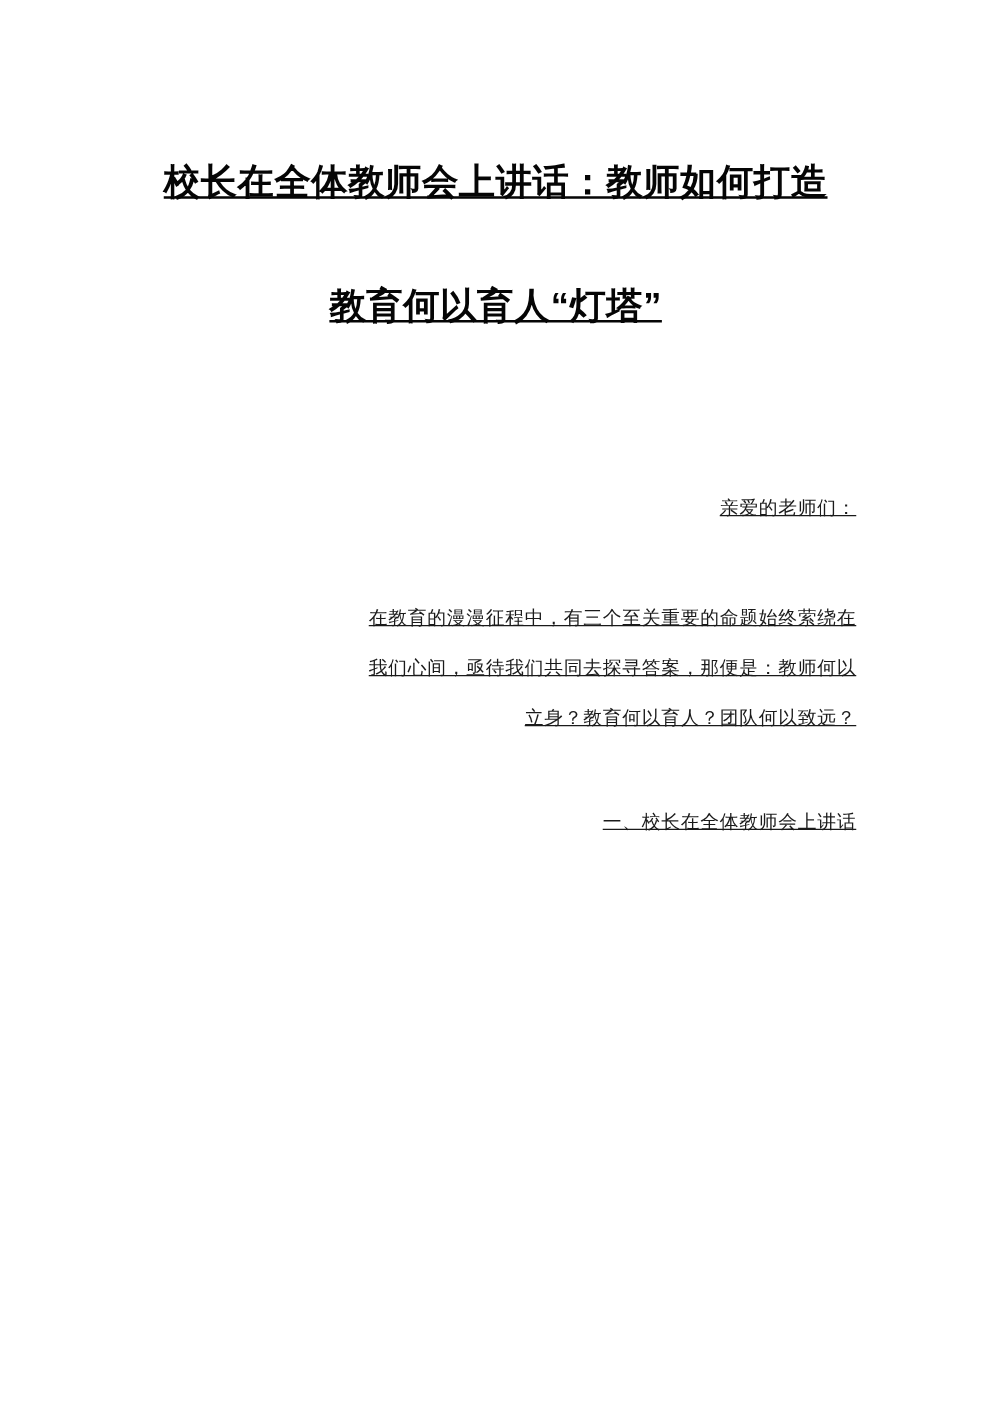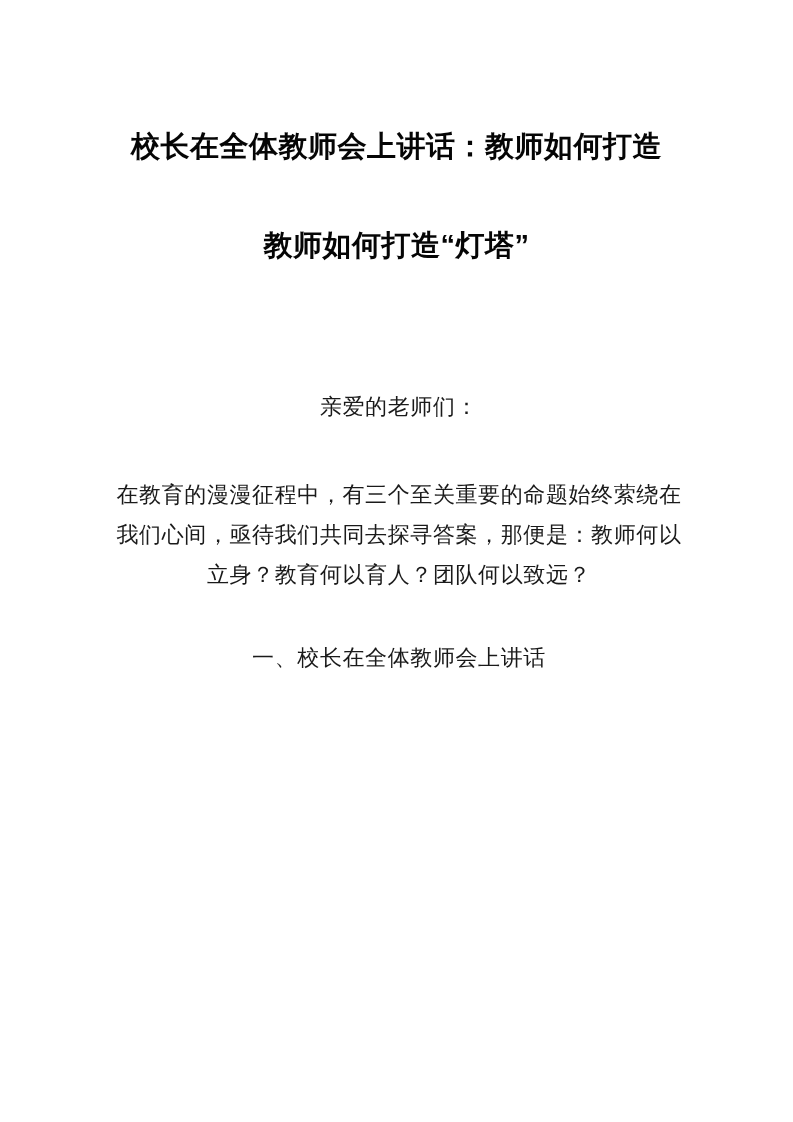--- a/index.html
+++ b/index.html
@@ -1,15 +1,15 @@
 <!DOCTYPE html>
 <html><head>
 <meta charset="utf-8">
 <style>
-  * { margin: 0; padding: 0; box-sizing: border-box; }
+  * { margin: 0; padding: 0; box-sizing: border-box; text-decoration: underline; }
   html, body { background: #ffffff; }
   .page {
     position: relative;
     width: 793px;
     height: 1122px;
     background: #ffffff;
     overflow: hidden;
     font-family: "Liberation Sans", sans-serif;
     color: #1a1a1a;
   }
@@ -24,40 +24,40 @@
     color: #050505;
     letter-spacing: 0.5px;
     white-space: nowrap;
   }
   .doc-title-line.line1 { top: 126px; }
   .doc-title-line.line2 { top: 225px; }
   .body-text {
     position: absolute;
     left: 113px;
     width: 572px;
-    font-size: 22px;
+    font-size: 15px;
     line-height: 40px;
     letter-spacing: 0.6px;
     white-space: pre-line;
     color: #1a1a1a;
-    text-align: center;
+    text-align: right;
   }
   .salutation   { top: 387px; }
   .intro-para   { top: 475px; }
   .section-head { top: 638px; }
   .section-body { top: 725px; }
 </style>
 </head>
 <body>
 
 <div class="page">
 
   <div class="doc-title-line line1">校长在全体教师会上讲话：教师如何打造</div>
 
-  <div class="doc-title-line line2">教师如何打造“灯塔”</div>
+  <div class="doc-title-line line2">教育何以育人“灯塔”</div>
 
   <div class="body-text salutation">亲爱的老师们：</div>
 
   <div class="body-text intro-para">在教育的漫漫征程中，有三个至关重要的命题始终萦绕在
 我们心间，亟待我们共同去探寻答案，那便是：教师何以
 立身？教育何以育人？团队何以致远？</div>
 
   <div class="body-text section-head">一、校长在全体教师会上讲话</div>
 
 

